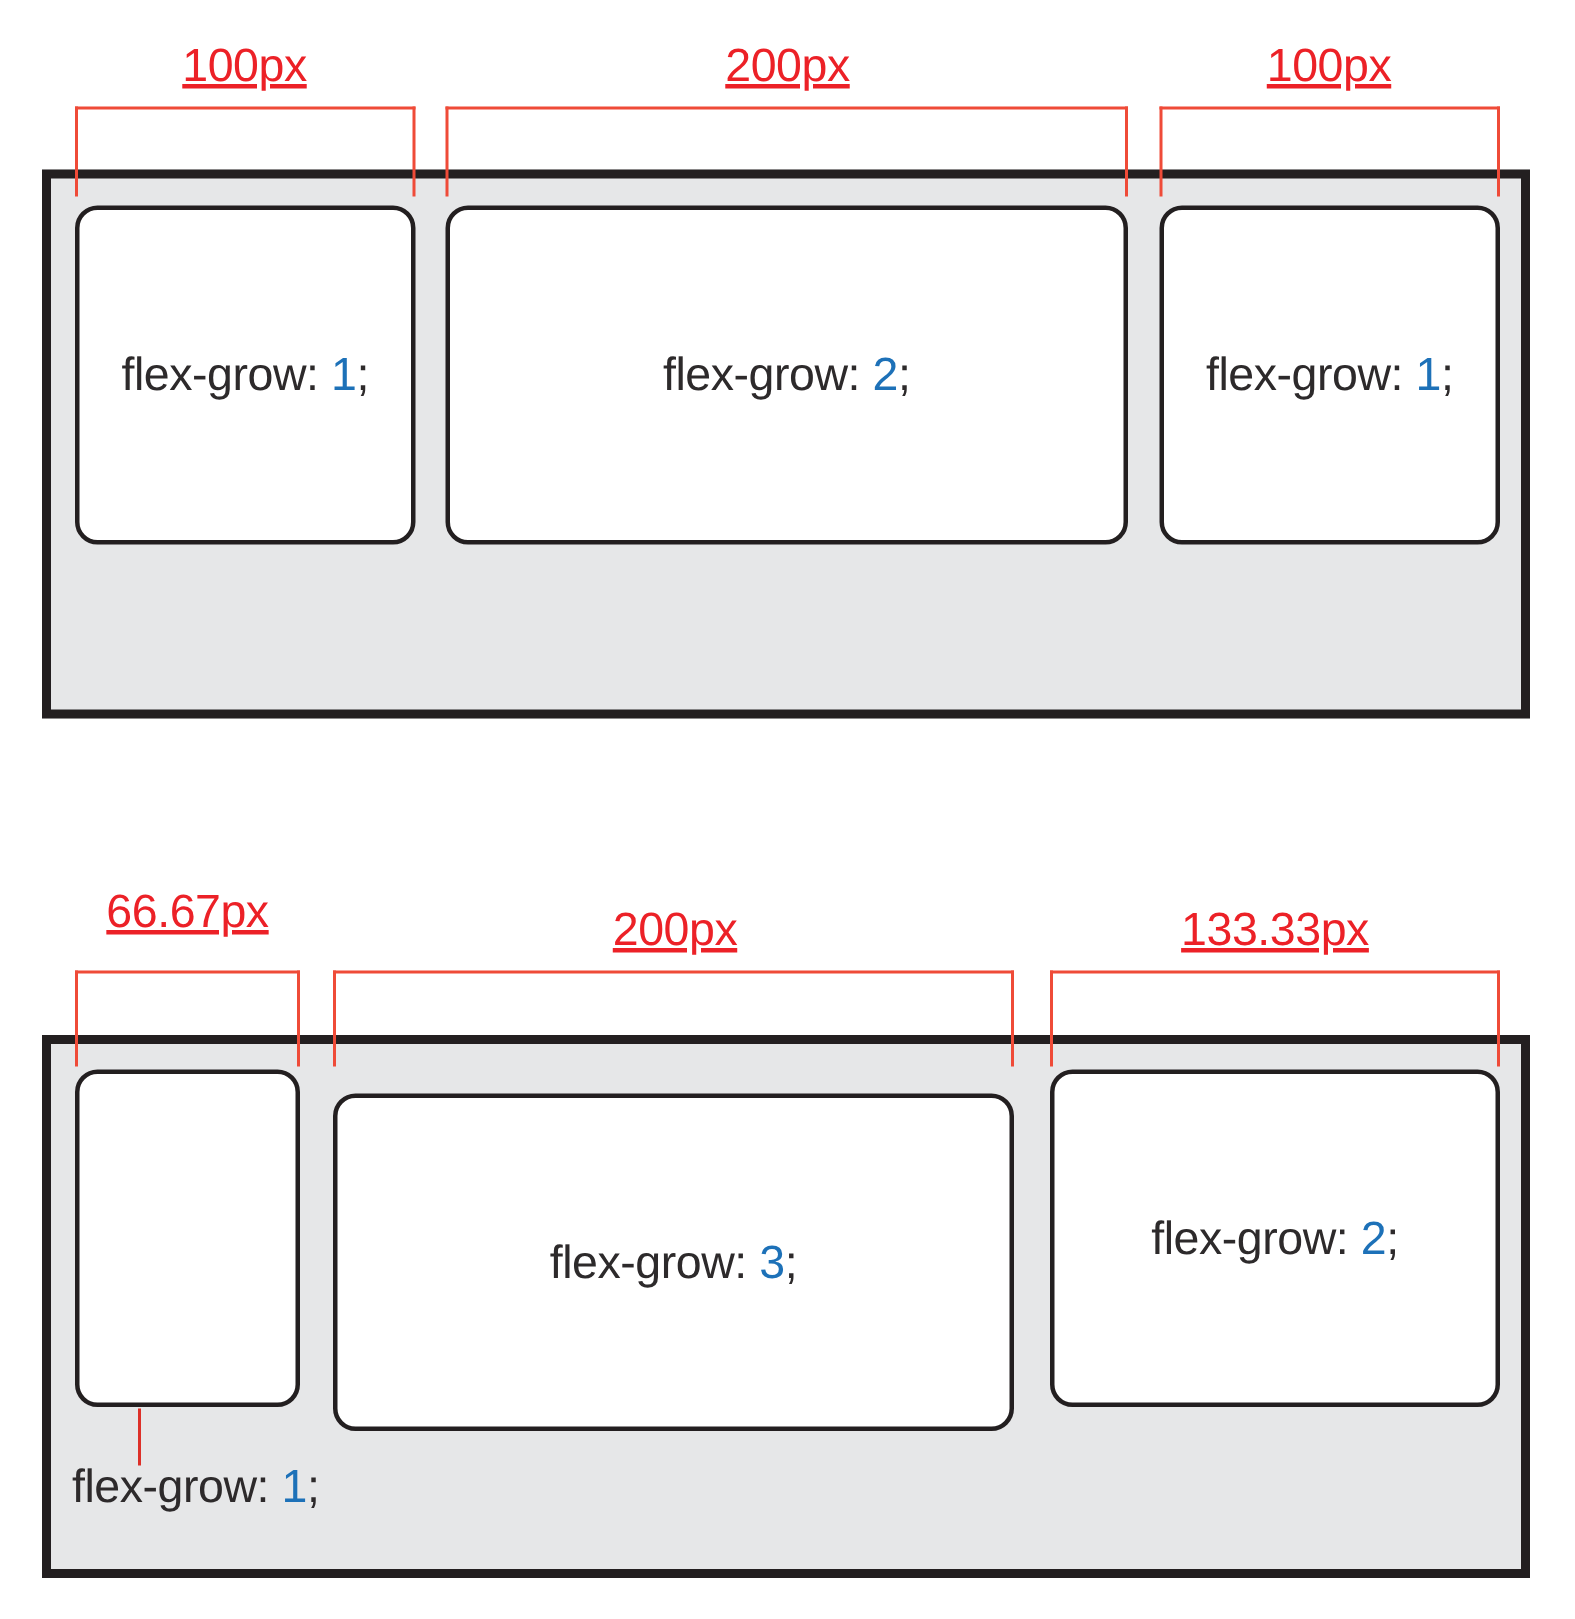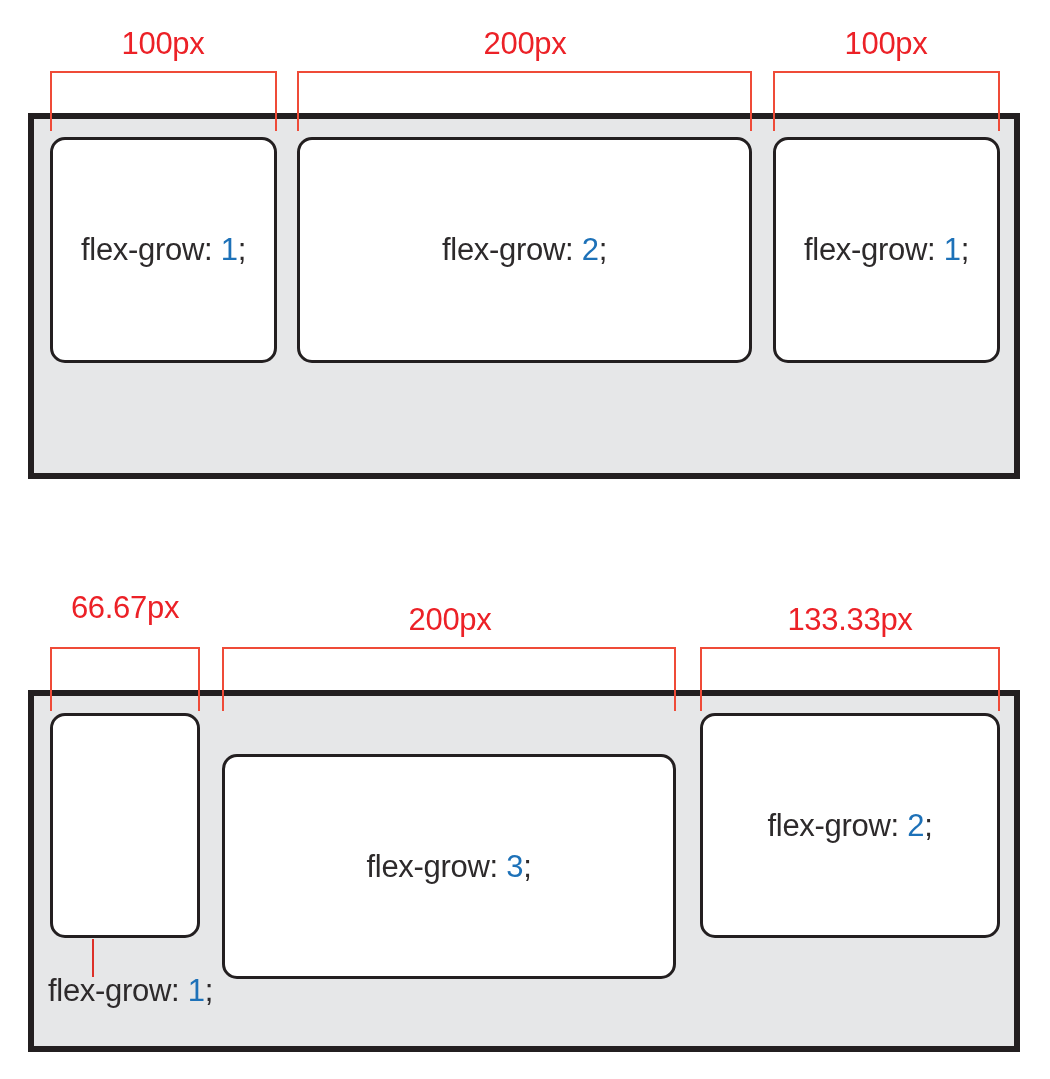--- a/index.html
+++ b/index.html
@@ -43,20 +43,21 @@
     z-index:5;
   }
   .dim-label {
     position:absolute;
     transform:translateX(-50%);
     font-size:31px;
     letter-spacing:-0.3px;
     color:#ec2127;
     white-space:nowrap;
     z-index:5;
+    text-decoration:underline;
   }
   .leader-line {
     position:absolute;
     width:2px;
     background:#dd3028;
     z-index:4;
   }
   .outside-label {
     position:absolute;
     font-size:31px;
@@ -80,21 +81,21 @@
 
   
   .b-label-1 { left:125px; top:590px; }
   .b-label-2 { left:450px; top:602px; }
   .b-label-3 { left:850px; top:602px; }
   .b-bracket-1 { left:50px;  top:647px; width:150px; height:64px; }
   .b-bracket-2 { left:222px; top:647px; width:454px; height:64px; }
   .b-bracket-3 { left:700px; top:647px; width:300px; height:64px; }
   .b-container { left:28px; top:690px; width:992px; height:362px; }
   .b-box-1 { left:50px;  top:713px; width:150px; height:225px; }
-  .b-box-2 { left:222px; top:754px; width:454px; height:225px; }
+  .b-box-2 { left:222px; top:729px; width:454px; height:225px; }
   .b-box-3 { left:700px; top:713px; width:300px; height:225px; }
   .b-leader { left:92px; top:939px; height:38px; }
   .b-outside-label { left:48px; top:973px; }
 </style>
 </head>
 <body>
 
 <div class="stage">
 
   <div>

